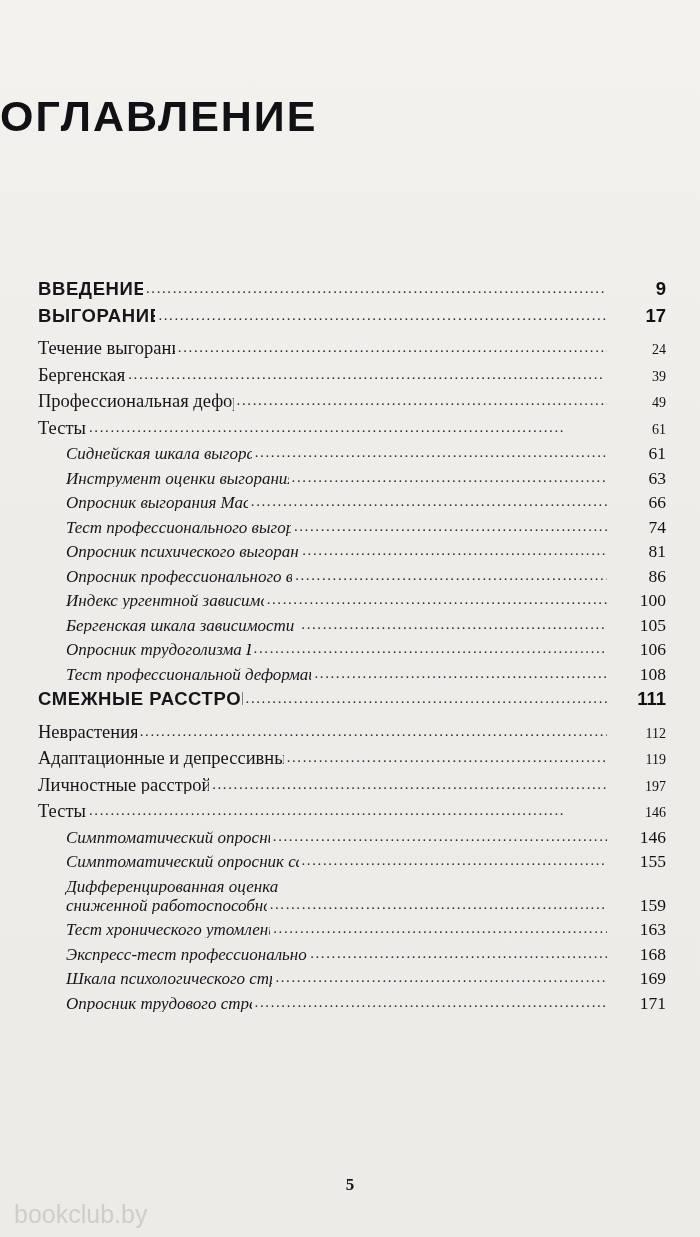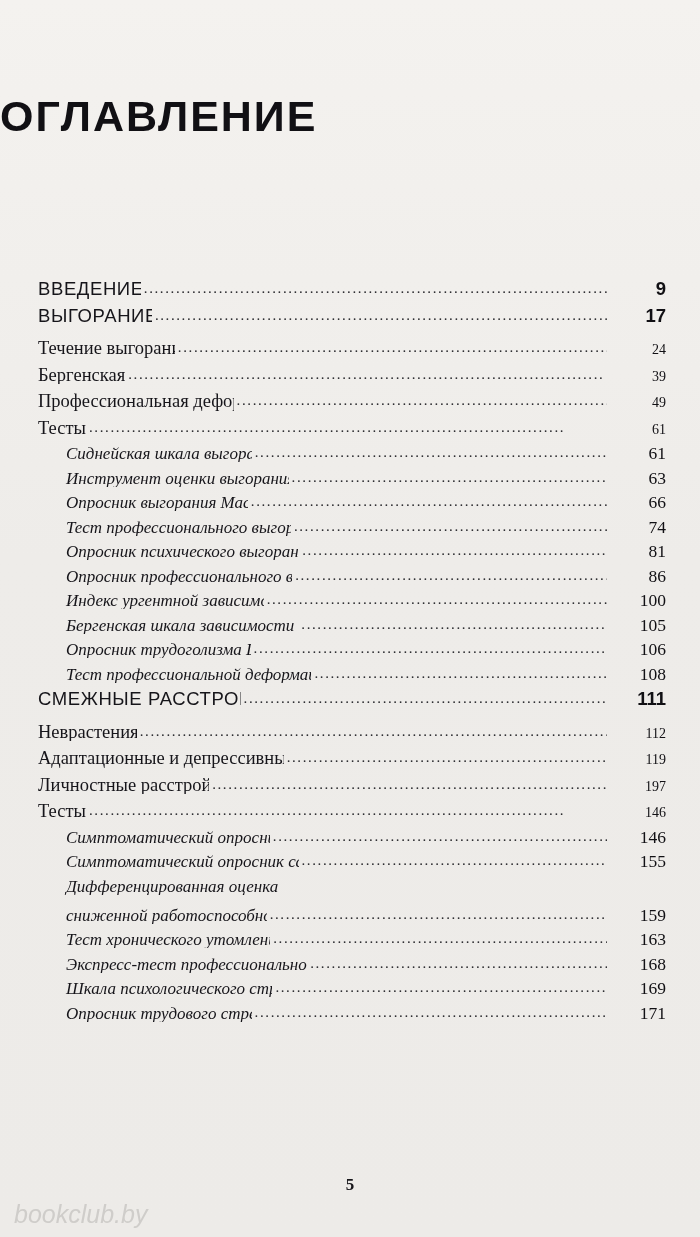--- a/index.html
+++ b/index.html
@@ -65,21 +65,21 @@
     text-align: right;
     font-family: "Liberation Serif", serif;
     font-size: 14px;
     color: #111014;
     padding-right: 4px;
   }
 
   
   .lvl-part {
     font-family: "Liberation Sans", sans-serif;
-    font-weight: normal;
+    font-weight: bold;
     font-size: 18.5px;
     letter-spacing: 0.6px;
     padding-left: 0px;
   }
   .row.part { margin-bottom: 8px; }
   .row.part .page-num { font-weight: bold; font-size: 18.5px; font-family: "Liberation Sans", sans-serif; }
 
   .lvl-chapter {
     font-family: "Liberation Serif", serif;
     font-size: 18.5px;
@@ -88,42 +88,41 @@
   .row.chapter { margin-bottom: 8px; }
 
   .lvl-test {
     font-family: "Liberation Serif", serif;
     font-style: italic;
     font-size: 17px;
     padding-left: 28px;
   }
   .row.test { margin-bottom: 7px; }
   .row.test .page-num { font-size: 17.5px; }
-  .row.cont-first { margin-bottom: 12px; }
+  .row.cont-first { margin-bottom: 2px; }
 
   .footer-num {
     position: absolute;
     bottom: 42px;
     left: 0;
     right: 0;
     text-align: center;
     font-family: "Liberation Serif", serif;
     font-weight: bold;
     font-size: 17px;
     color: #17161a;
   }
   .watermark {
     position: absolute;
     left: 14px;
     bottom: 8px;
     font-family: "Liberation Sans", sans-serif;
     font-size: 25px;
     color: #cfcdca;
     letter-spacing: 0px;
-    font-style: italic;
   }
   .spacer-part { height: 6px; }
 </style>
 </head>
 <body>
 
 <div class="page">
 
   <div class="page-title">ОГЛАВЛЕНИЕ</div>
 

